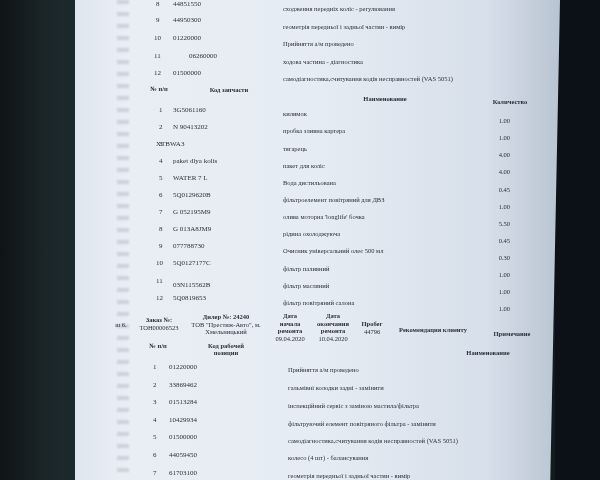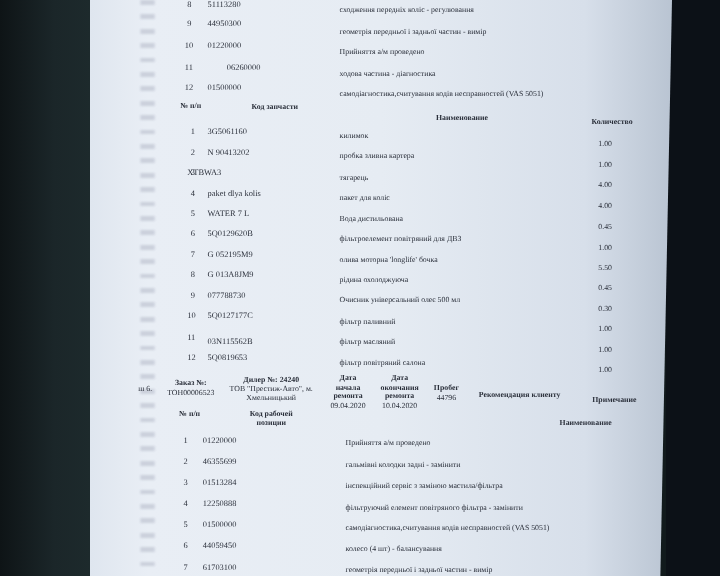--- a/index.html
+++ b/index.html
@@ -38,21 +38,21 @@
 <body>
 
 <div class="bg-left"></div>
 <div class="bg-right"></div>
 
 <div class="paper">
   <div class="fold"></div>
 
   <div>
     <span class="num" style="left:81px;top:0px">8</span>
-    <span class="code" style="left:98px;top:0px">51113280</span>
+    <span class="code" style="left:98px;top:0px">44851550</span>
     <span class="desc" style="left:208px;top:5px">сходження передніх коліс - регулювання</span>
 
     <span class="num" style="left:81px;top:16px">9</span>
     <span class="code" style="left:98px;top:16px">44950300</span>
     <span class="desc" style="left:208px;top:23px">геометрія передньої і задньої частин - вимір</span>
 
     <span class="num" style="left:79px;top:34px">10</span>
     <span class="code" style="left:98px;top:34px">01220000</span>
     <span class="desc" style="left:208px;top:40px">Прийняття а/м проведено</span>
 
@@ -185,31 +185,31 @@
   </div>
 
   <div>
     <div>
       <span class="num" style="left:78px;top:363px">1</span>
       <span class="code" style="left:94px;top:363px">01220000</span>
       <span class="desc" style="left:213px;top:366px">Прийняття а/м проведено</span>
     </div>
     <div>
       <span class="num" style="left:78px;top:381px">2</span>
-      <span class="code" style="left:94px;top:381px">46355699</span>
+      <span class="code" style="left:94px;top:381px">33869462</span>
       <span class="desc" style="left:213px;top:384px">гальмівні колодки задні - замінити</span>
     </div>
     <div>
       <span class="num" style="left:78px;top:398px">3</span>
       <span class="code" style="left:94px;top:398px">01513284</span>
       <span class="desc" style="left:213px;top:402px">інспекційний сервіс з заміною мастила/фільтра</span>
     </div>
     <div>
       <span class="num" style="left:78px;top:416px">4</span>
-      <span class="code" style="left:94px;top:416px">12250888</span>
+      <span class="code" style="left:94px;top:416px">10429934</span>
       <span class="desc" style="left:213px;top:420px">фільтруючий елемент повітряного фільтра - замінити</span>
     </div>
     <div>
       <span class="num" style="left:78px;top:433px">5</span>
       <span class="code" style="left:94px;top:433px">01500000</span>
       <span class="desc" style="left:213px;top:437px">самодіагностика,считування кодів несправностей (VAS 5051)</span>
     </div>
     <div>
       <span class="num" style="left:78px;top:451px">6</span>
       <span class="code" style="left:94px;top:451px">44059450</span>

